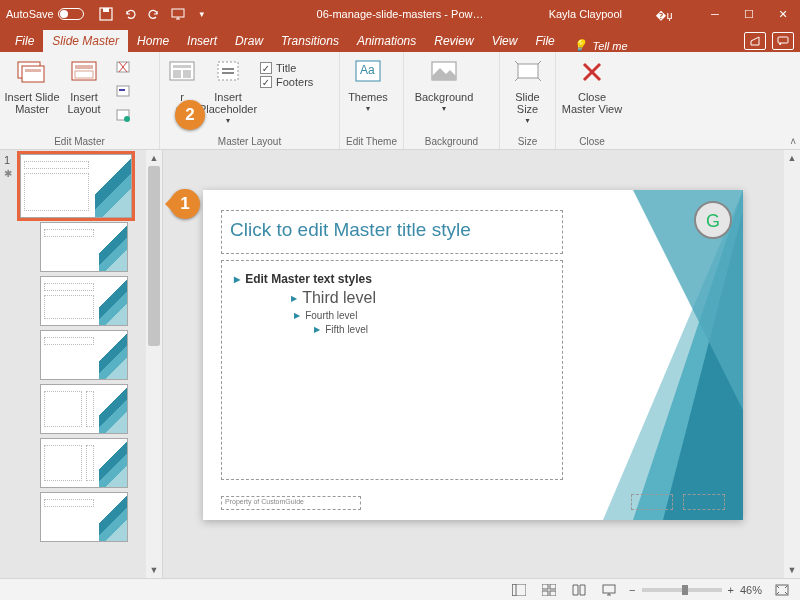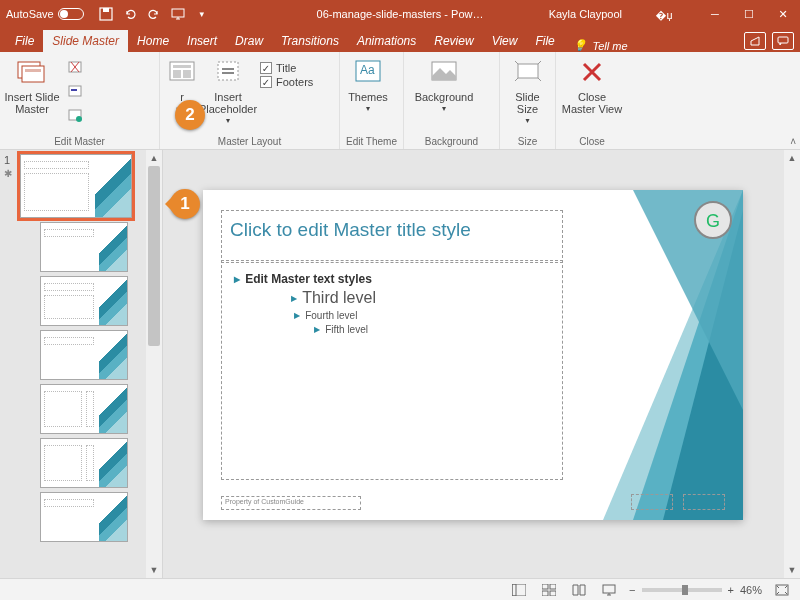--- a/index.html
+++ b/index.html
@@ -64,21 +64,21 @@
 
 .edit { flex:1; position:relative; overflow:hidden; }
 .ed-scroll { position:absolute; right:0; top:0; bottom:0; width:16px; background:#f0f0f0; display:flex; flex-direction:column; }
 .ed-scroll .up,.ed-scroll .dn { height:16px; display:flex; align-items:center; justify-content:center; font-size:9px; color:#666; cursor:pointer; }
 .ed-scroll .track { flex:1; }
 
 .slide { position:absolute; left:40px; top:40px; width:540px; height:330px; background:#fff; box-shadow:0 2px 8px rgba(0,0,0,.25); overflow:hidden; }
 .slide .tri { position:absolute; right:0; top:0; bottom:0; width:150px; }
 .slide .tri svg { width:100%; height:100%; }
 .ph { position:absolute; border:1px dashed #999; }
-.ph.title { left:18px; top:20px; right:180px; height:53px; padding:8px; }
+.ph.title { left:18px; top:20px; right:180px; height:44px; padding:8px; }
 .ph.title span { font-size:19px; color:#3b8ba8; }
 .ph.body { left:18px; top:70px; right:180px; bottom:40px; padding:8px; font-size:11px; color:#555; }
 .ph.body ul { list-style:none; margin-left:4px; }
 .ph.body li { margin:3px 0; display:flex; align-items:center; gap:5px; }
 .ph.body li:before { content:"▶"; font-size:8px; color:#2b8ca3; }
 .ph.body .l1 { font-size:12px; font-weight:600; color:#333; }
 .ph.body .l2 { margin-left:20px; }
 .ph.body .l3 { margin-left:57px; font-size:16px; }
 .ph.body .l4 { margin-left:60px; font-size:10px; }
 .ph.body .l5 { margin-left:80px; font-size:10px; }
@@ -188,20 +188,30 @@
     <div class="body">
       <div class="bigbtn thin">
         <div class="ic">
             <svg viewBox="0 0 32 32">
               <rect x="2" y="6" width="22" height="16" fill="#fff" stroke="#b7472a"></rect>
               <rect x="6" y="10" width="22" height="16" fill="#fff" stroke="#b7472a"></rect>
               <rect x="9" y="13" width="16" height="3" fill="#b7472a" opacity=".4"></rect>
             </svg>
           </div>
         <span>Insert Slide Master</span>
+      </div>
+      <div class="bigbtn">
+        <div class="ic">
+            <svg viewBox="0 0 32 32">
+              <rect x="4" y="6" width="24" height="18" fill="#fff" stroke="#b7472a"></rect>
+              <rect x="7" y="9" width="18" height="4" fill="#b7472a" opacity=".4"></rect>
+              <rect x="7" y="15" width="18" height="7" fill="none" stroke="#b7472a" opacity=".5"></rect>
+            </svg>
+          </div>
+        <span>Insert Layout</span>
       </div>
       <div class="vstack">
         <div class="smallbtn">
             <svg viewBox="0 0 16 16">
               <rect x="2" y="3" width="12" height="10" fill="#fff" stroke="#999"></rect>
               <path d="M4 3l8 10M12 3l-8 10" stroke="#c44"></path>
             </svg>
           </div>
         <div class="smallbtn">
             <svg viewBox="0 0 16 16">

